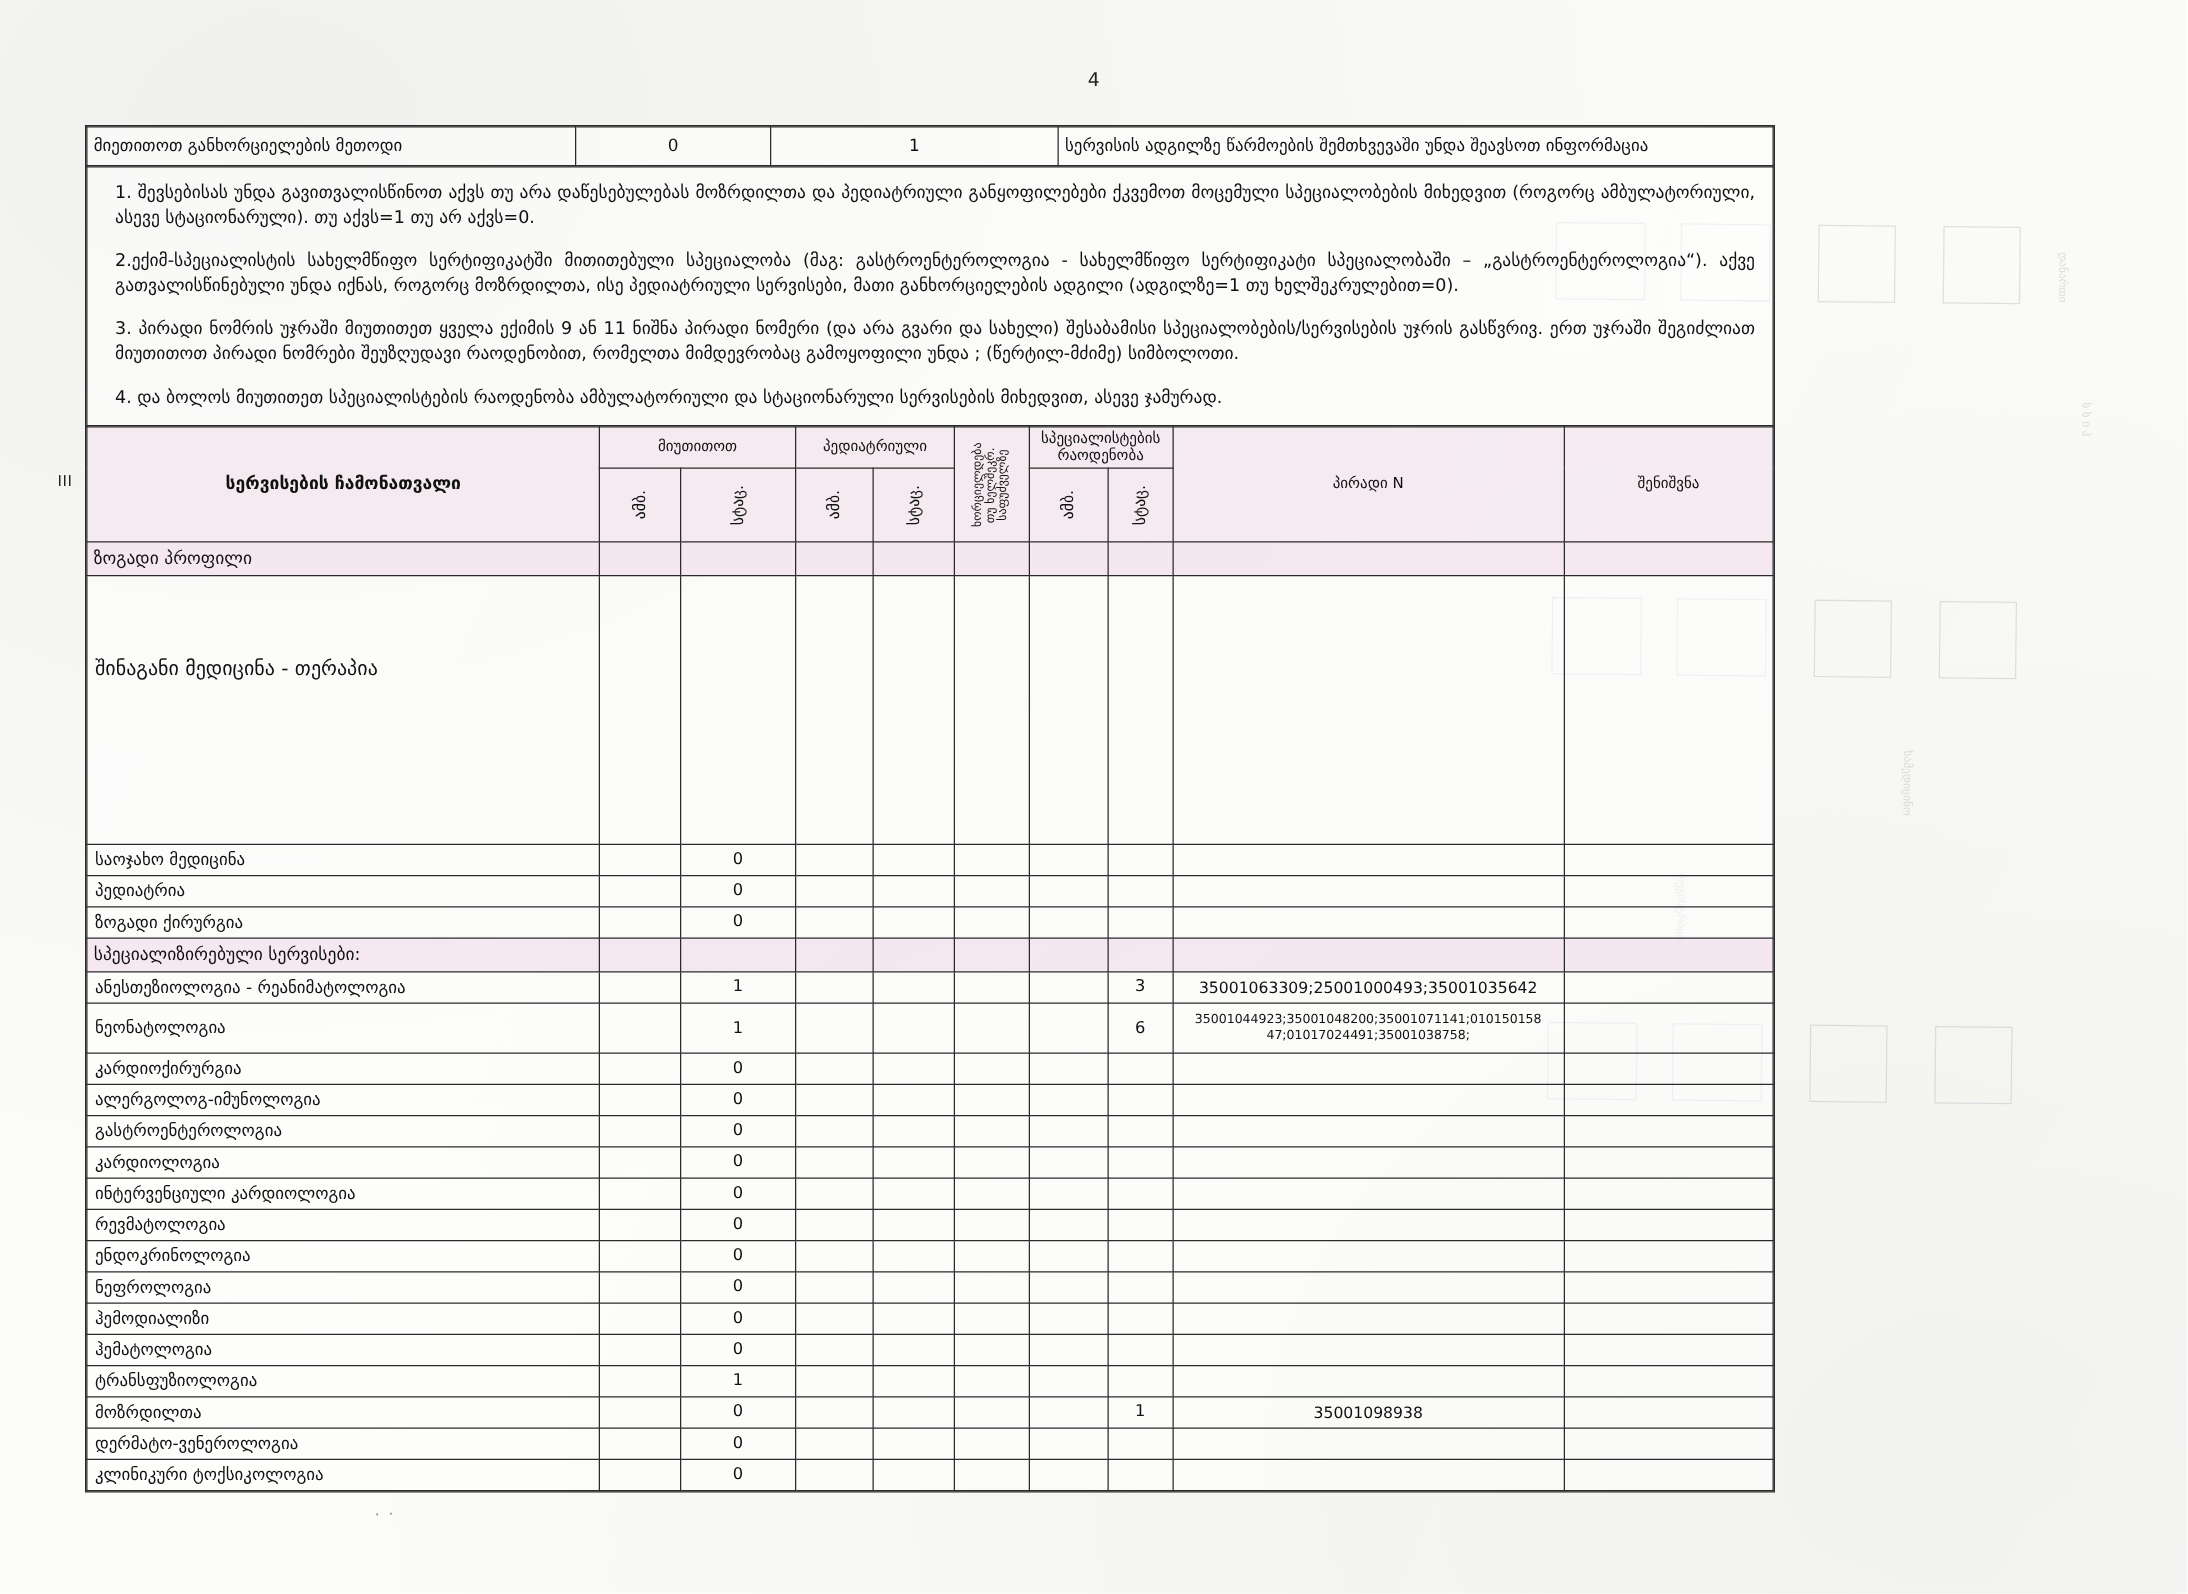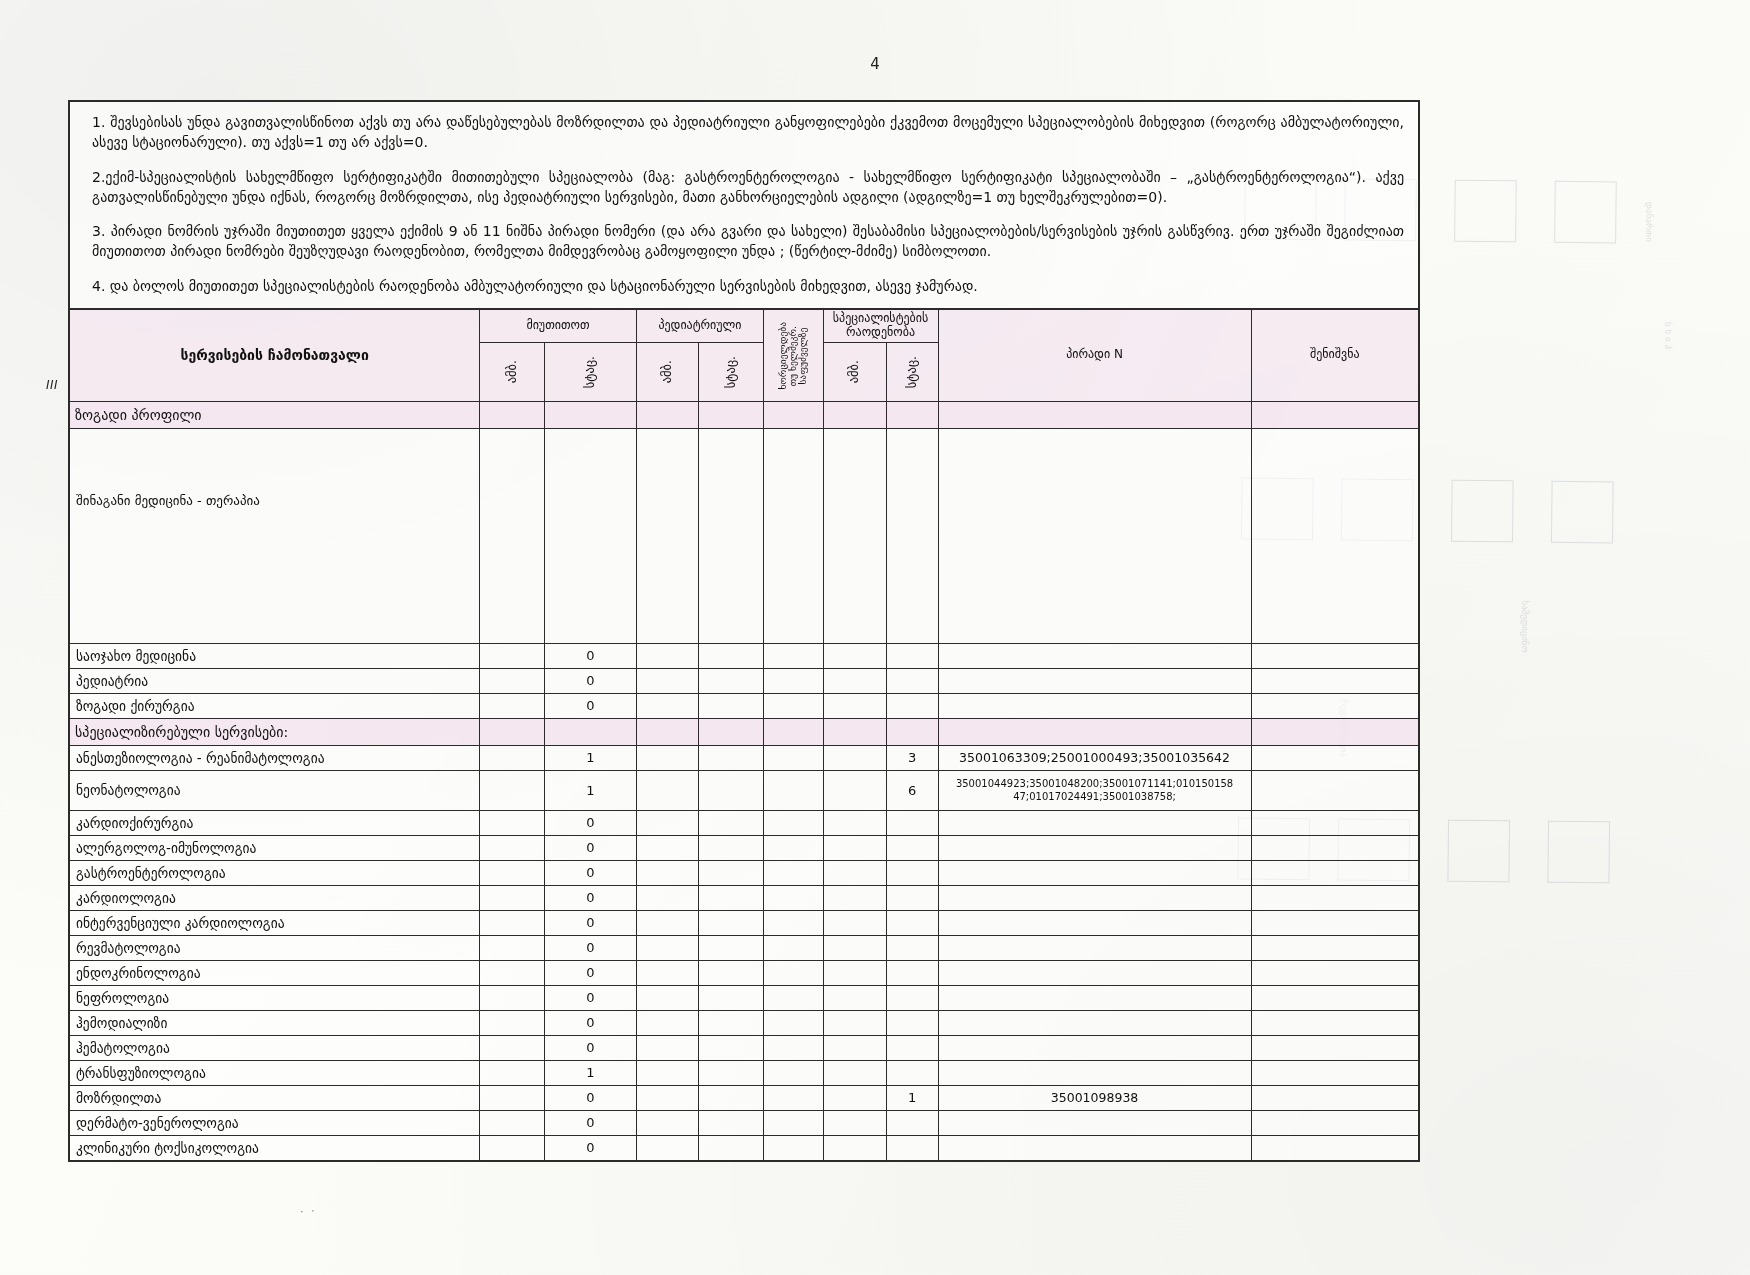--- a/index.html
+++ b/index.html
@@ -74,21 +74,20 @@
     background: rgba(255,255,255,0.55);
   }
 
   .roman-label {
     position: absolute;
     left: 46px;
     top: 378px;
     font-size: 12px;
     color: #222;
     letter-spacing: 0.5px;
-    font-style: italic;
   }
 
   table {
     border-collapse: collapse;
     width: 100%;
     font-size: 13px;
   }
   td, th {
     border: 1px solid #2b2b2b;
     padding: 2px 5px;
@@ -151,21 +150,21 @@
     font-size: 14px;
     height: 22px;
   }
 
   .row td { height: 20px; }
   .row .label { font-size: 13.5px; padding-left: 6px; }
   .num { text-align: center; font-size: 13px; }
   .pid { text-align: center; font-size: 12.5px; }
 
   .tall td { height: 148px; vertical-align: top; }
-  .tall .label { padding-top: 64px; font-size: 13px; }
+  .tall .label { padding-top: 64px; font-size: 16px; }
 
   
   col.c-name   { width: 380px; }
   col.c-amb1   { width: 60px; }
   col.c-stac1  { width: 85px; }
   col.c-amb2   { width: 58px; }
   col.c-stac2  { width: 60px; }
   col.c-bed    { width: 55px; }
   col.c-amb3   { width: 55px; }
   col.c-stac3  { width: 45px; }
@@ -205,20 +204,36 @@
     <div class="btxt" style="left:300px; top:540px;">სამედიცინო</div>
     <div class="btxt" style="left:120px; top:640px;">რეგისტრაცია</div>
   </div>
 
   <div class="page-number">4</div>
 
   <div class="roman-label">III</div>
 
   <div class="doc">
 
+    <table>
+      <colgroup>
+        <col style="width:380px;">
+        <col style="width:145px;">
+        <col style="width:230px;">
+        <col>
+      </colgroup>
+      <tbody>
+        <tr class="meta-row">
+          <td class="meta-label">მიეთითოთ განხორციელების მეთოდი</td>
+          <td class="meta-zero">0</td>
+          <td class="meta-one">1</td>
+          <td class="meta-note">სერვისის ადგილზე წარმოების შემთხვევაში უნდა შეავსოთ ინფორმაცია</td>
+        </tr>
+      </tbody>
+    </table>
 
     <table>
       <tbody>
         <tr>
           <td class="notes-cell">
             <p>
               <span>1. შევსებისას უნდა გავითვალისწინოთ აქვს თუ არა დაწესებულებას მოზრდილთა და პედიატრიული განყოფილებები ქკვემოთ მოცემული სპეციალობების მიხედვით (როგორც ამბულატორიული, ასევე სტაციონარული). თუ აქვს=1 თუ არ აქვს=0.</span>
             </p>
             <p>
               <span>2.ექიმ-სპეციალისტის სახელმწიფო სერტიფიკატში მითითებული სპეციალობა (მაგ: გასტროენტეროლოგია - სახელმწიფო სერტიფიკატი სპეციალობაში – „გასტროენტეროლოგია“). აქვე გათვალისწინებული უნდა იქნას, როგორც მოზრდილთა, ისე პედიატრიული სერვისები, მათი განხორციელების ადგილი (ადგილზე=1 თუ ხელშეკრულებით=0).</span>

